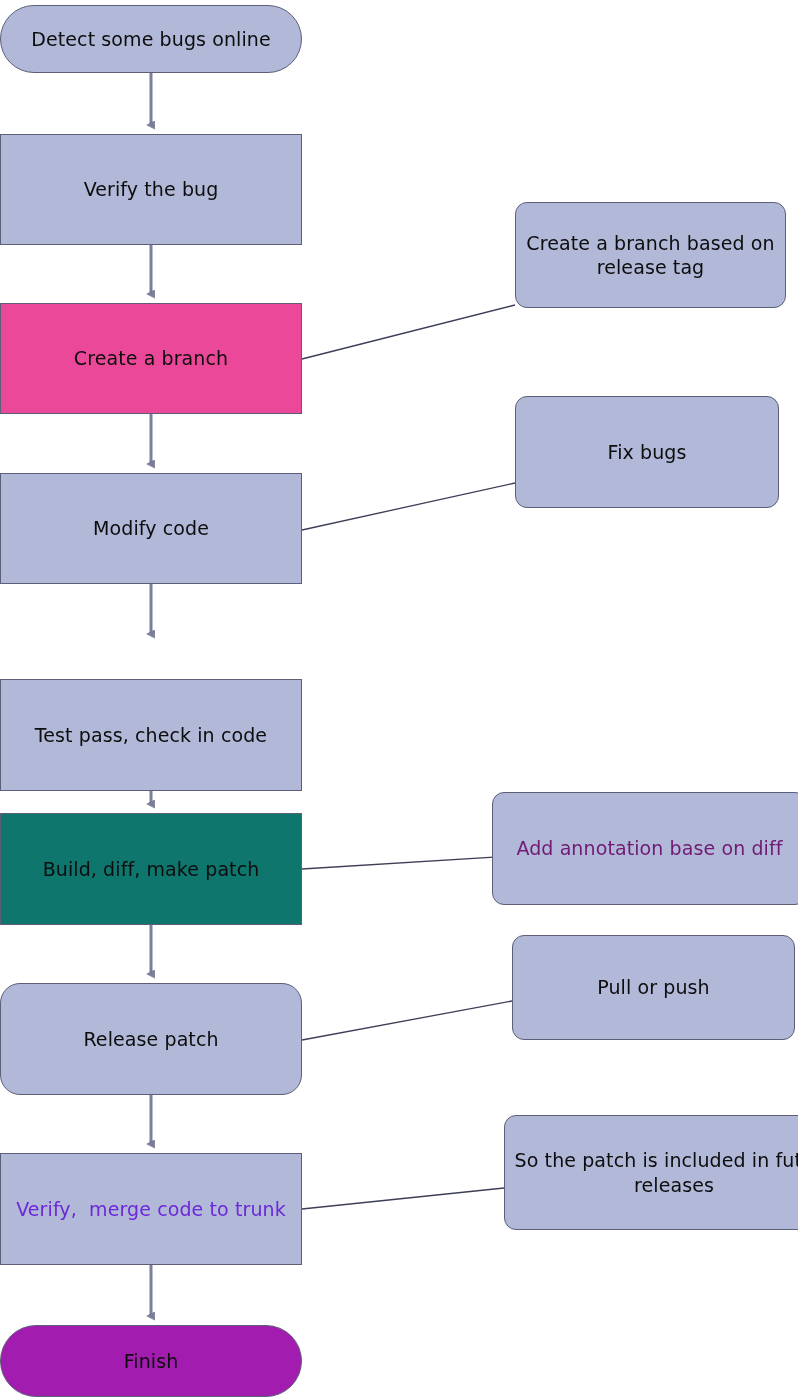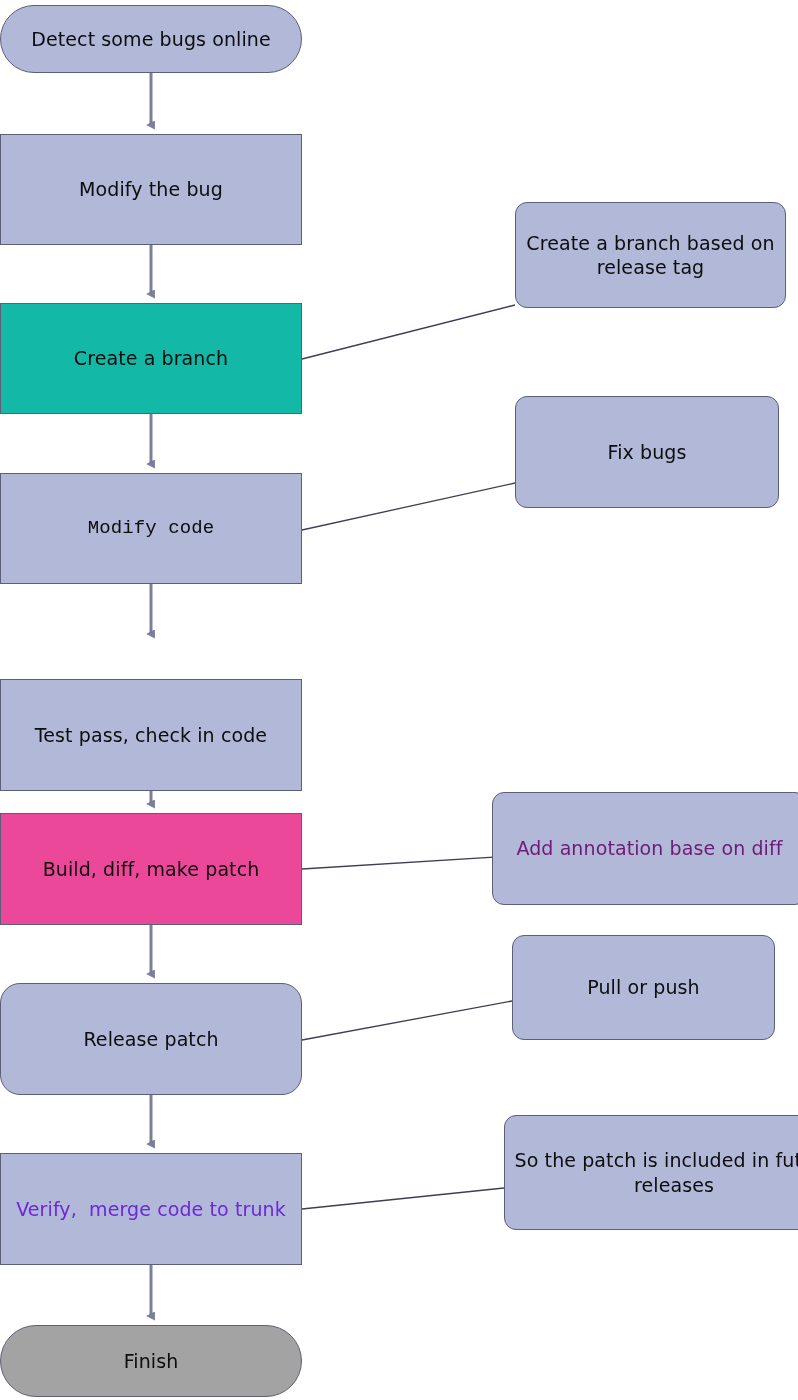--- a/index.html
+++ b/index.html
@@ -76,28 +76,28 @@
         <line x1="302" y1="359" x2="515" y2="305" stroke="#3c3f56" stroke-width="1.3"></line>
         <line x1="302" y1="530" x2="515" y2="483" stroke="#3c3f56" stroke-width="1.3"></line>
         <line x1="302" y1="869" x2="512" y2="856" stroke="#3c3f56" stroke-width="1.3"></line>
         <line x1="302" y1="1040" x2="512" y2="1001" stroke="#3c3f56" stroke-width="1.3"></line>
         <line x1="302" y1="1209" x2="504" y2="1188" stroke="#3c3f56" stroke-width="1.3"></line>
       </g>
   </svg>
 
   <div id="node-layer">
       <div class="node terminator" style="left: 0px; top: 5px; width: 302px; height: 68px; background: rgb(177, 184, 216); border-color: rgb(92, 95, 119); color: rgb(13, 13, 13);"><span class="node-label">Detect some bugs online</span></div>
-      <div class="node process" style="left: 0px; top: 134px; width: 302px; height: 111px; background: rgb(177, 184, 216); border-color: rgb(92, 95, 119); color: rgb(13, 13, 13);"><span class="node-label">Modify the bug</span></div>
-      <div class="node process" style="left: 0px; top: 303px; width: 302px; height: 111px; background: #14b8a6; border-color: rgb(92, 95, 119); color: rgb(13, 13, 13);"><span class="node-label">Create a branch</span></div>
-      <div class="node process" style="left: 0px; top: 473px; width: 302px; height: 111px; background: rgb(177, 184, 216); border-color: rgb(92, 95, 119); color: rgb(13, 13, 13); font-family: Liberation Mono, monospace;"><span class="node-label">Modify code</span></div>
+      <div class="node process" style="left: 0px; top: 134px; width: 302px; height: 111px; background: rgb(177, 184, 216); border-color: rgb(92, 95, 119); color: rgb(13, 13, 13);"><span class="node-label">Verify the bug</span></div>
+      <div class="node process" style="left: 0px; top: 303px; width: 302px; height: 111px; background: #ec4899; border-color: rgb(92, 95, 119); color: rgb(13, 13, 13);"><span class="node-label">Create a branch</span></div>
+      <div class="node process" style="left: 0px; top: 473px; width: 302px; height: 111px; background: rgb(177, 184, 216); border-color: rgb(92, 95, 119); color: rgb(13, 13, 13);"><span class="node-label">Modify code</span></div>
       <div class="node process" style="left: 0px; top: 643px; width: 302px; height: 112px; background: rgb(177, 184, 216); border-color: rgb(92, 95, 119); color: rgb(13, 13, 13); margin-top: 36px;"><span class="node-label">Test pass, check in code</span></div>
-      <div class="node process" style="left: 0px; top: 813px; width: 302px; height: 112px; background: #ec4899; border-color: rgb(92, 95, 119); color: rgb(13, 13, 13);"><span class="node-label">Build, diff, make patch</span></div>
+      <div class="node process" style="left: 0px; top: 813px; width: 302px; height: 112px; background: #0f766e; border-color: rgb(92, 95, 119); color: rgb(13, 13, 13);"><span class="node-label">Build, diff, make patch</span></div>
       <div class="node process" style="left: 0px; top: 983px; width: 302px; height: 112px; background: rgb(177, 184, 216); border-color: rgb(92, 95, 119); color: rgb(13, 13, 13); border-radius: 20px;"><span class="node-label">Release patch</span></div>
       <div class="node process" style="left: 0px; top: 1153px; width: 302px; height: 112px; background: rgb(177, 184, 216); border-color: rgb(92, 95, 119); color: #6d28d9;"><span class="node-label">Verify,  merge code to trunk</span></div>
-      <div class="node terminator" style="left: 0px; top: 1325px; width: 302px; height: 72px; background: #a3a3a3; border-color: rgb(92, 95, 119); color: rgb(13, 13, 13);"><span class="node-label">Finish</span></div>
+      <div class="node terminator" style="left: 0px; top: 1325px; width: 302px; height: 72px; background: #a21caf; border-color: rgb(92, 95, 119); color: rgb(13, 13, 13);"><span class="node-label">Finish</span></div>
       <div class="node annotation" style="left: 515px; top: 202px; width: 271px; height: 106px; background: rgb(177, 184, 216); border-color: rgb(92, 95, 119); color: rgb(13, 13, 13);"><span class="node-label">Create a branch based on release tag</span></div>
       <div class="node annotation" style="left: 515px; top: 396px; width: 264px; height: 112px; background: rgb(177, 184, 216); border-color: rgb(92, 95, 119); color: rgb(13, 13, 13);"><span class="node-label">Fix bugs</span></div>
       <div class="node annotation" style="left: 492px; top: 792px; width: 315px; height: 113px; background: rgb(177, 184, 216); border-color: rgb(92, 95, 119); color: #701a75;"><span class="node-label">Add annotation base on diff</span></div>
-      <div class="node annotation" style="left: 512px; top: 935px; width: 263px; height: 105px; background: rgb(177, 184, 216); border-color: rgb(92, 95, 119); color: rgb(13, 13, 13);"><span class="node-label">Pull or push</span></div>
+      <div class="node annotation" style="left: 512px; top: 935px; width: 283px; height: 105px; background: rgb(177, 184, 216); border-color: rgb(92, 95, 119); color: rgb(13, 13, 13);"><span class="node-label">Pull or push</span></div>
       <div class="node annotation" style="left: 504px; top: 1115px; width: 340px; height: 115px; background: rgb(177, 184, 216); border-color: rgb(92, 95, 119); color: rgb(13, 13, 13);"><span class="node-label">So the patch is included in future releases</span></div>
     </div>
 
 </div>
 
 </body></html>

